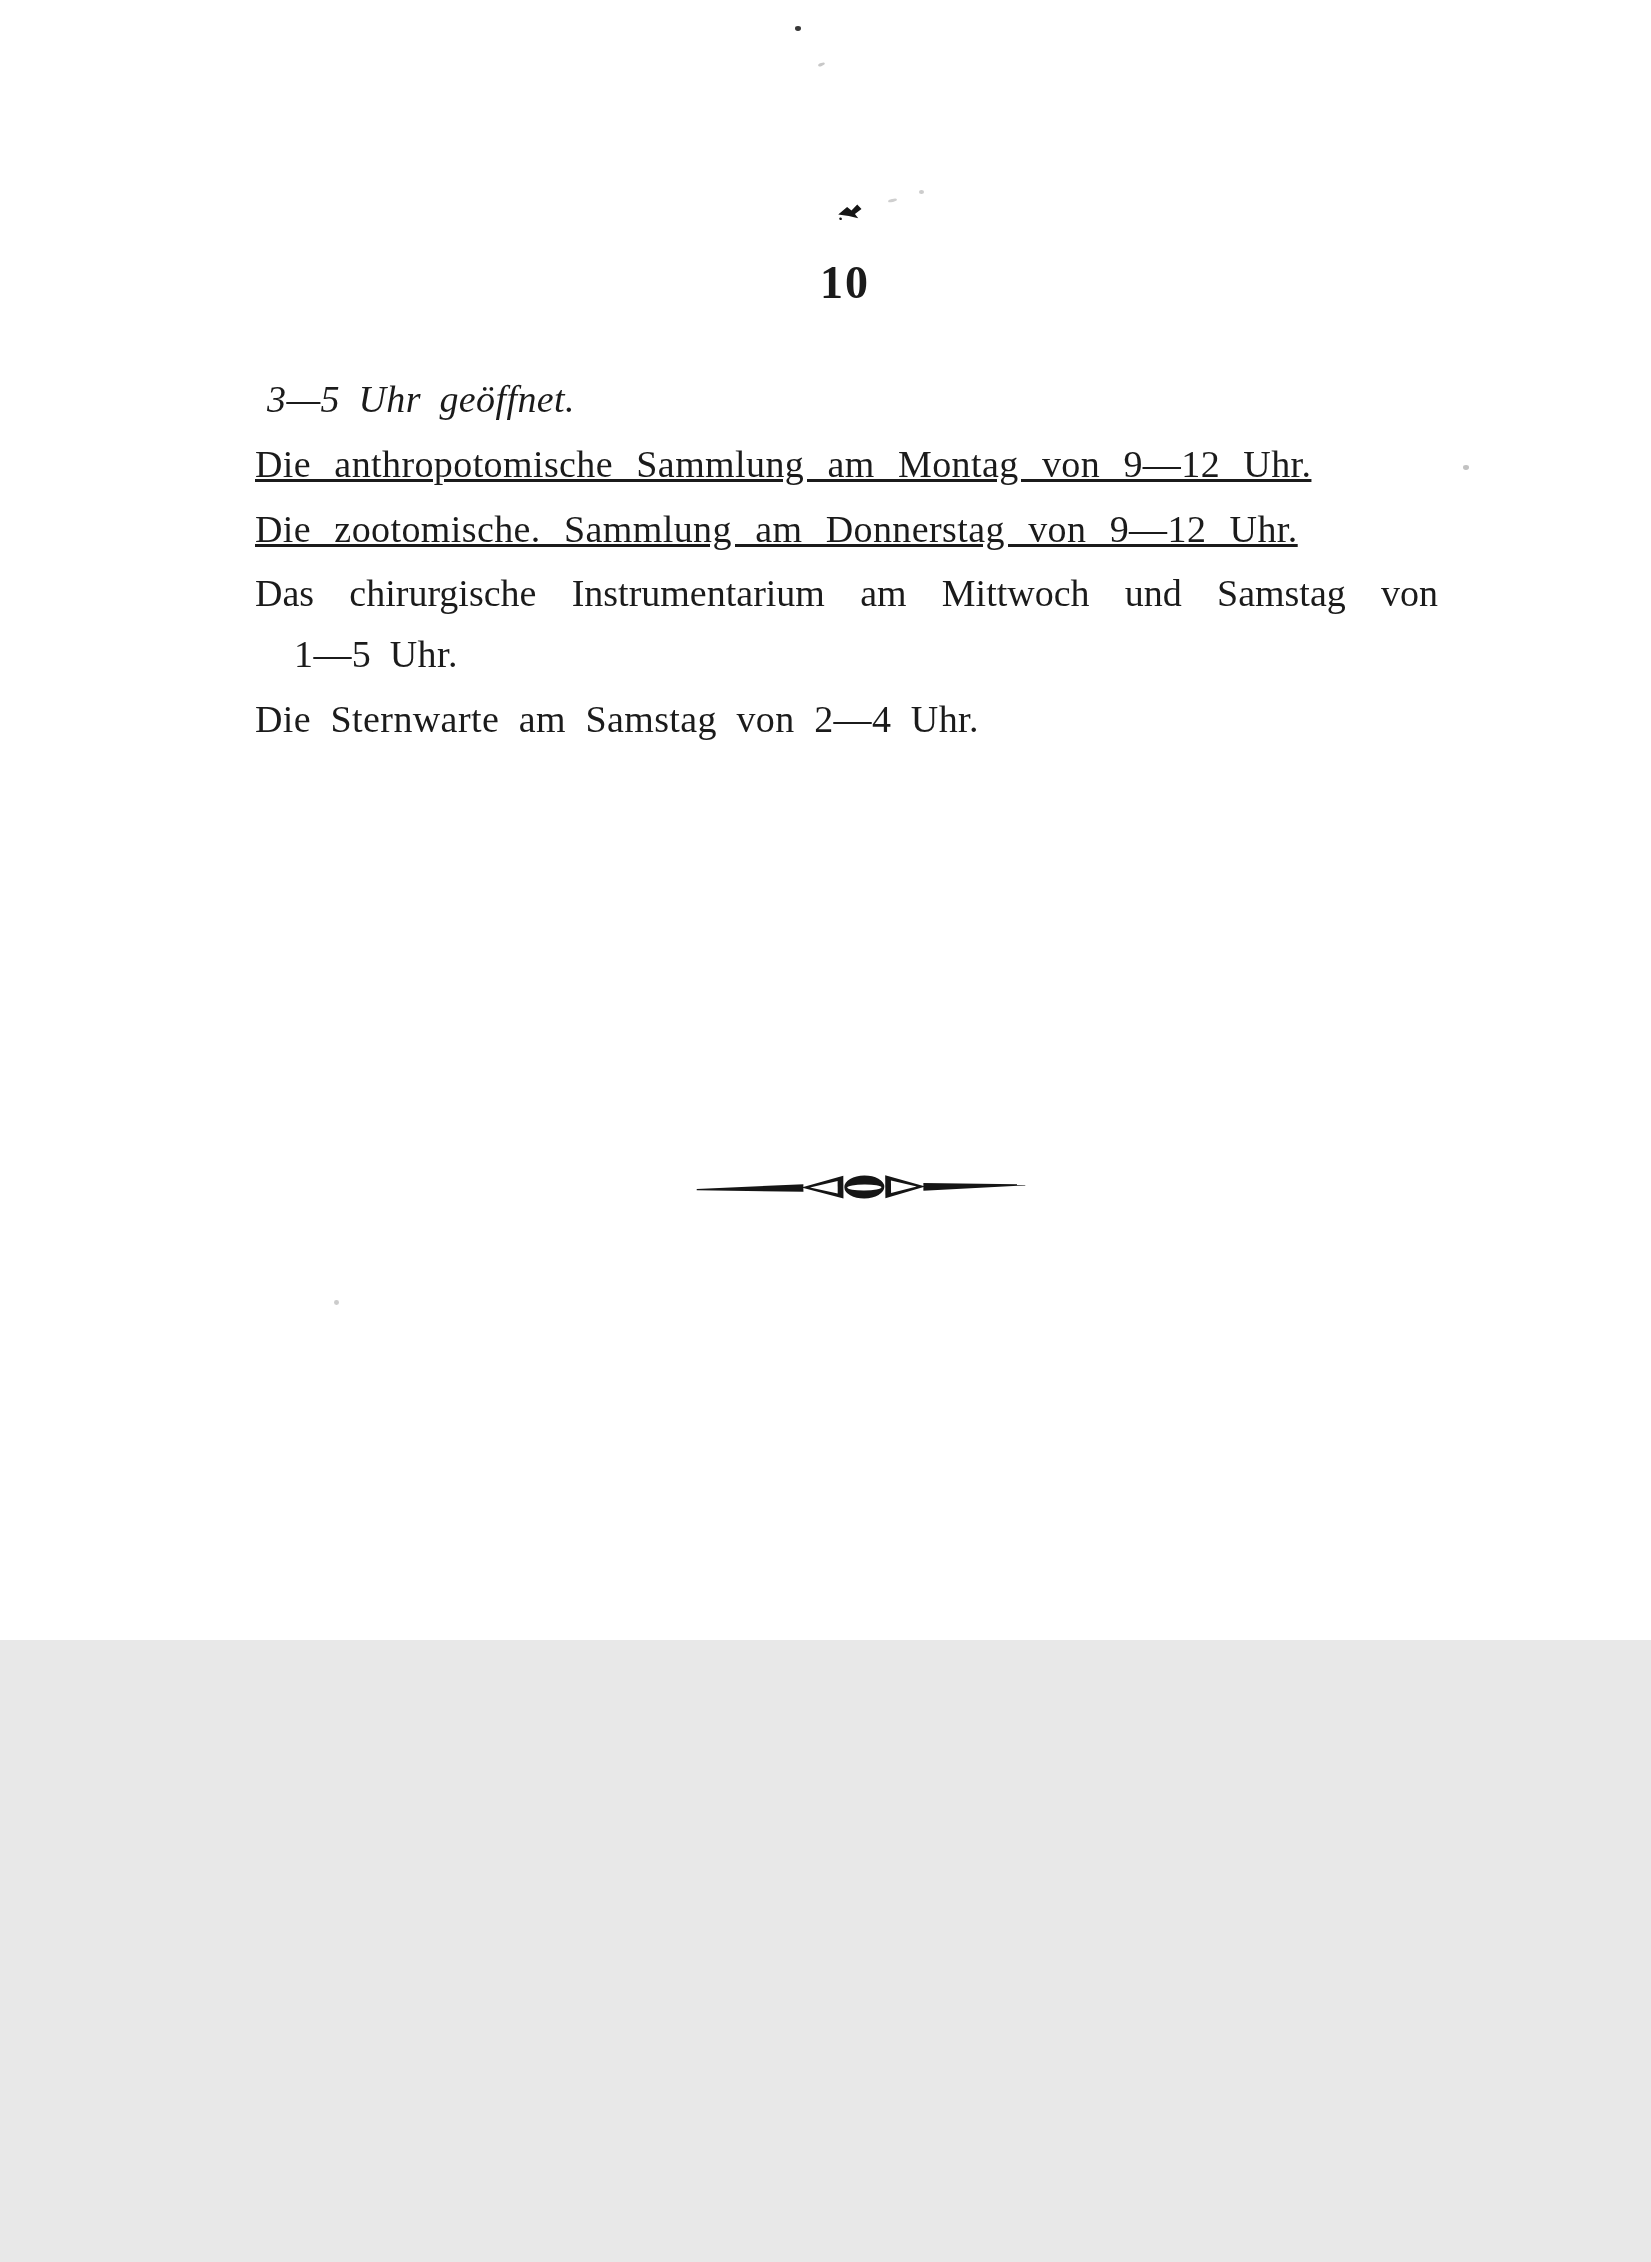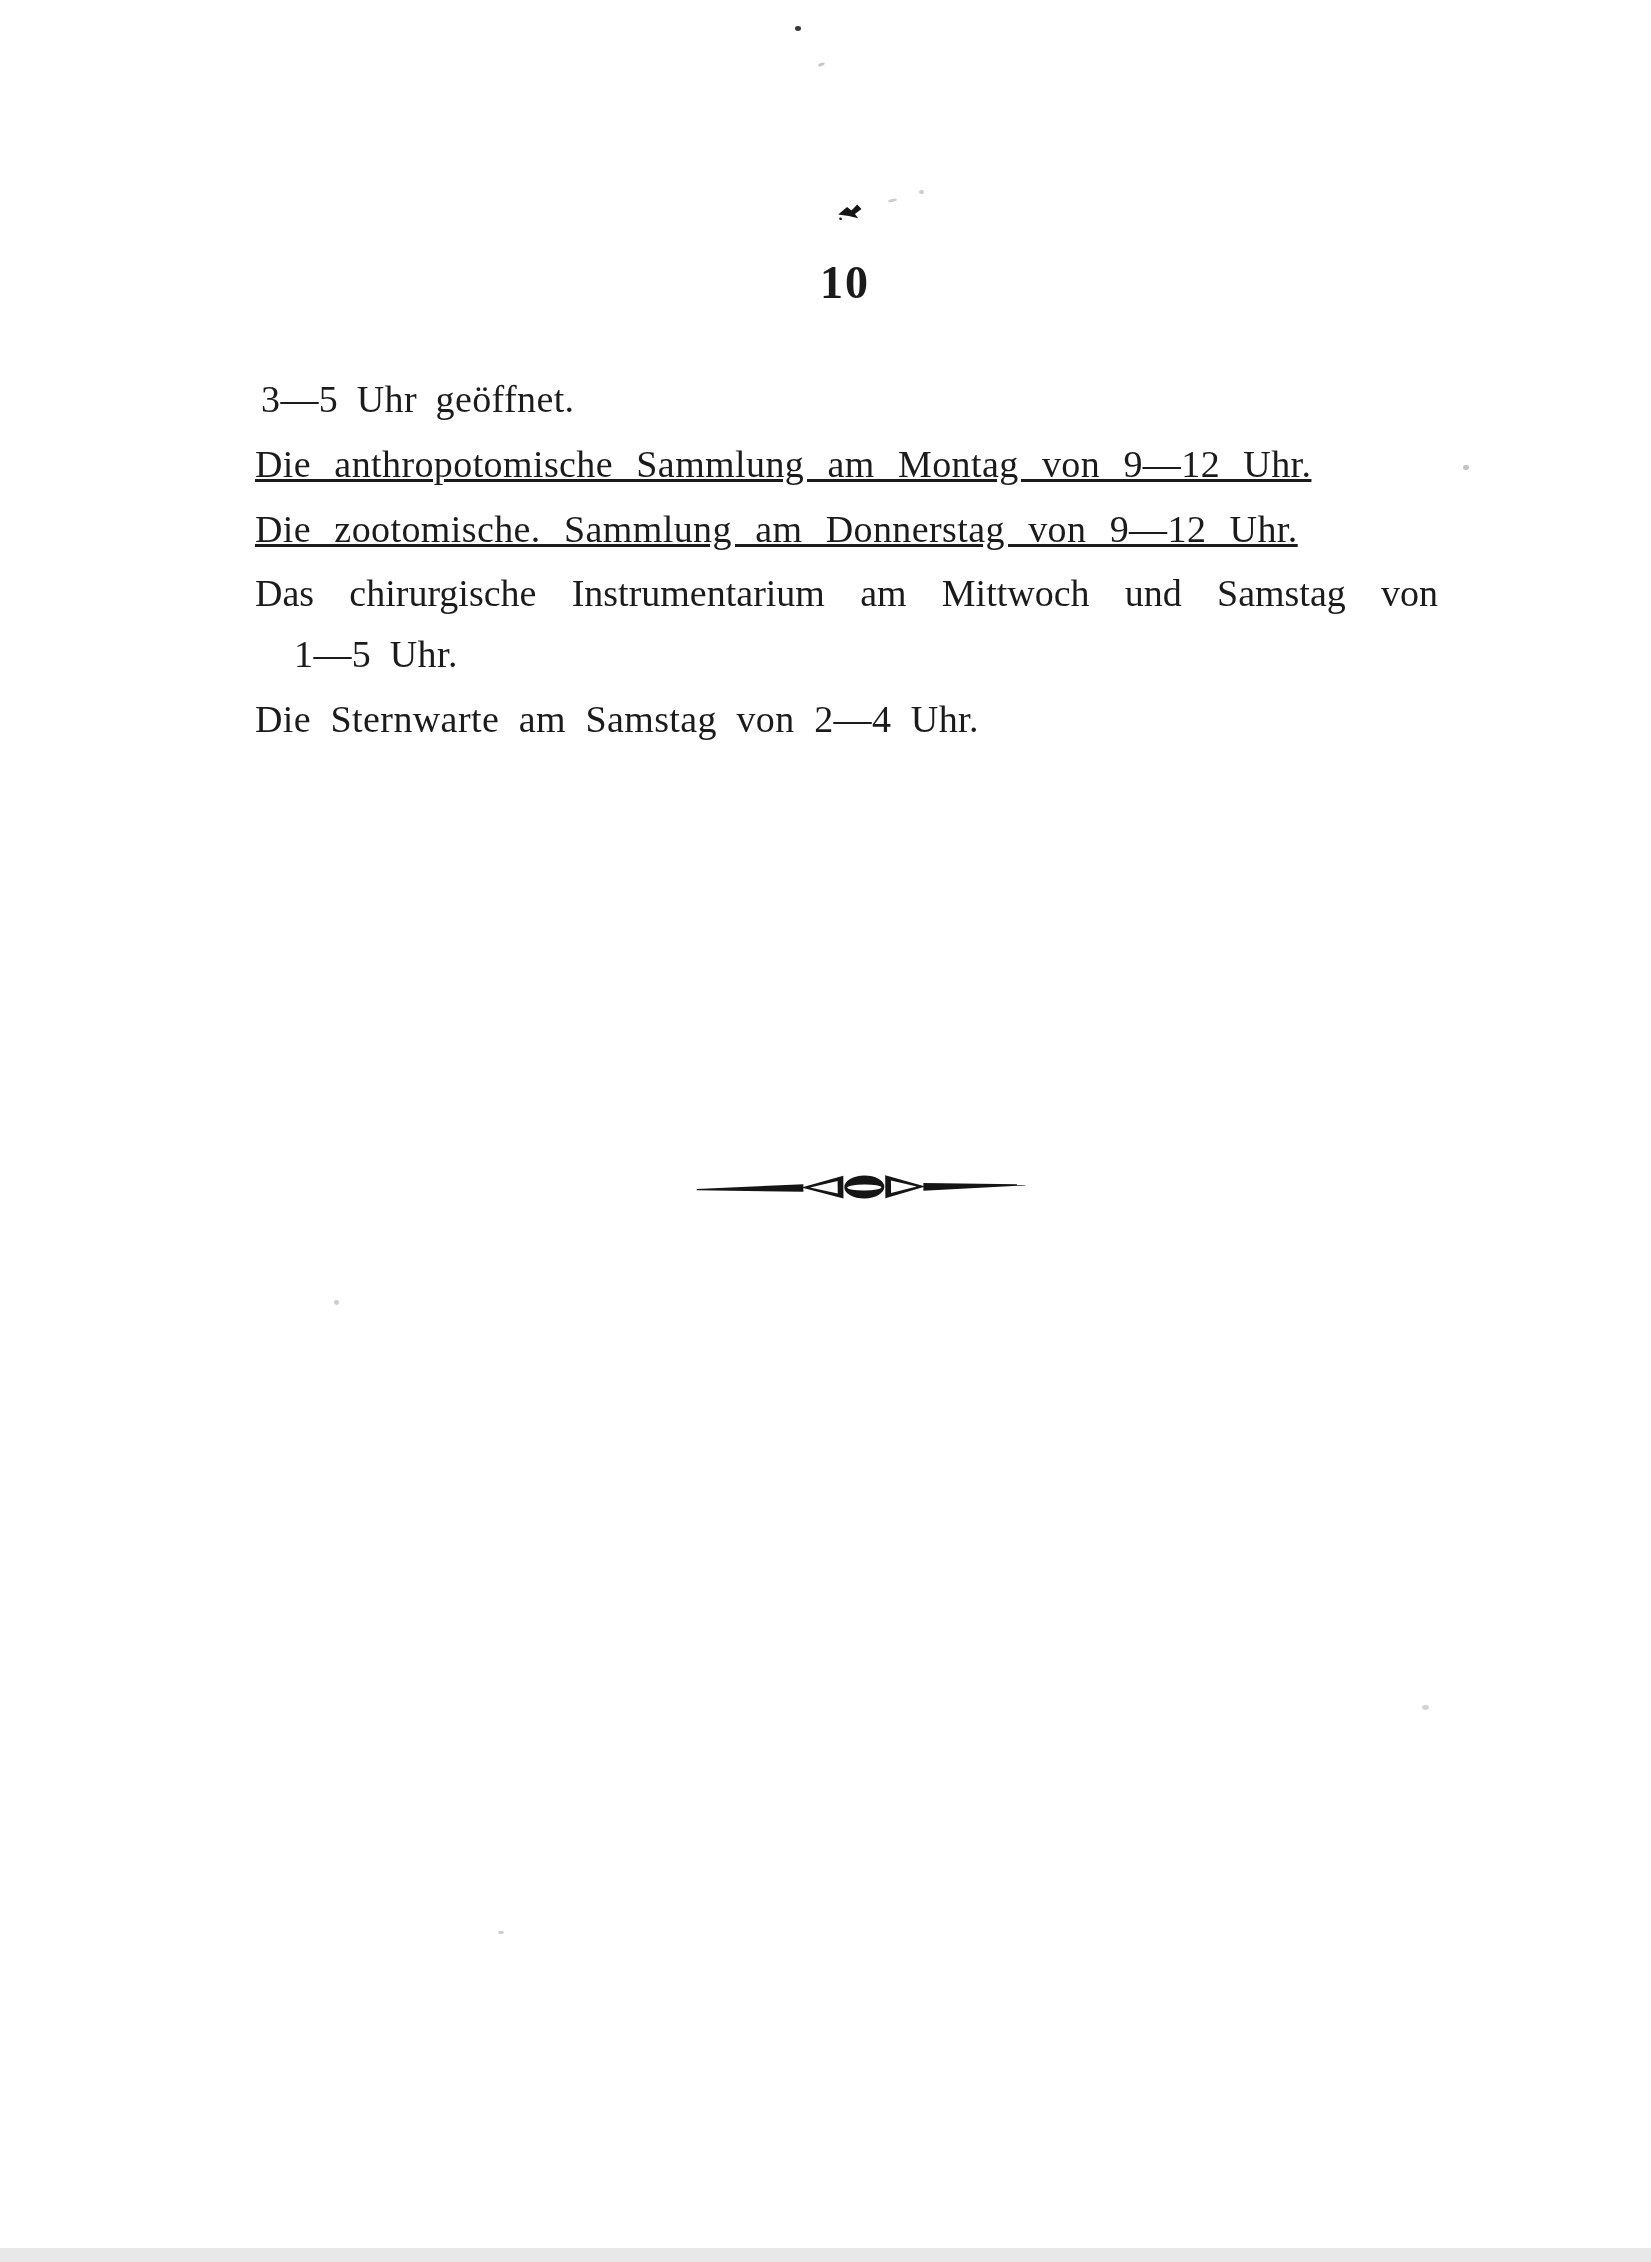--- a/index.html
+++ b/index.html
@@ -1,19 +1,19 @@
 <!DOCTYPE html>
 <html><head>
 <meta charset="utf-8">
 <style>
   html, body { margin: 0; padding: 0; background: #e8e8e8; }
   .page {
     position: relative;
     width: 1652px;
-    height: 2248px;
+    height: 1640px;
     background: #ffffff;
     overflow: hidden;
     font-family: "Liberation Serif", "DejaVu Serif", serif;
     color: #1b1b1b;
   }
 
   
   .pagenum {
     position: absolute;
     left: 820px;
@@ -34,21 +34,21 @@
   .line {
     margin: 0;
     font-size: 38px;
     line-height: 61px;
     letter-spacing: 0.4px;
     white-space: normal;
   }
   .just { text-align: justify; text-align-last: justify; letter-spacing: 0; }
   .para { margin-top: 3.8px; }
   .ind-a { margin-left: 25px; }
-  .ind-b { margin-left: 6px; }
+  .ind-b { margin-left: 12px; font-style: italic; }
   .ind-c { margin-left: 39px; }
   .ws-m { word-spacing: 8.6px; }
   .ws-l { word-spacing: 13.4px; text-decoration: underline; }
   .ws-n { word-spacing: 9.6px; }
 
   
   .divider {
     position: absolute;
     left: 696px;
     top: 1167px;

